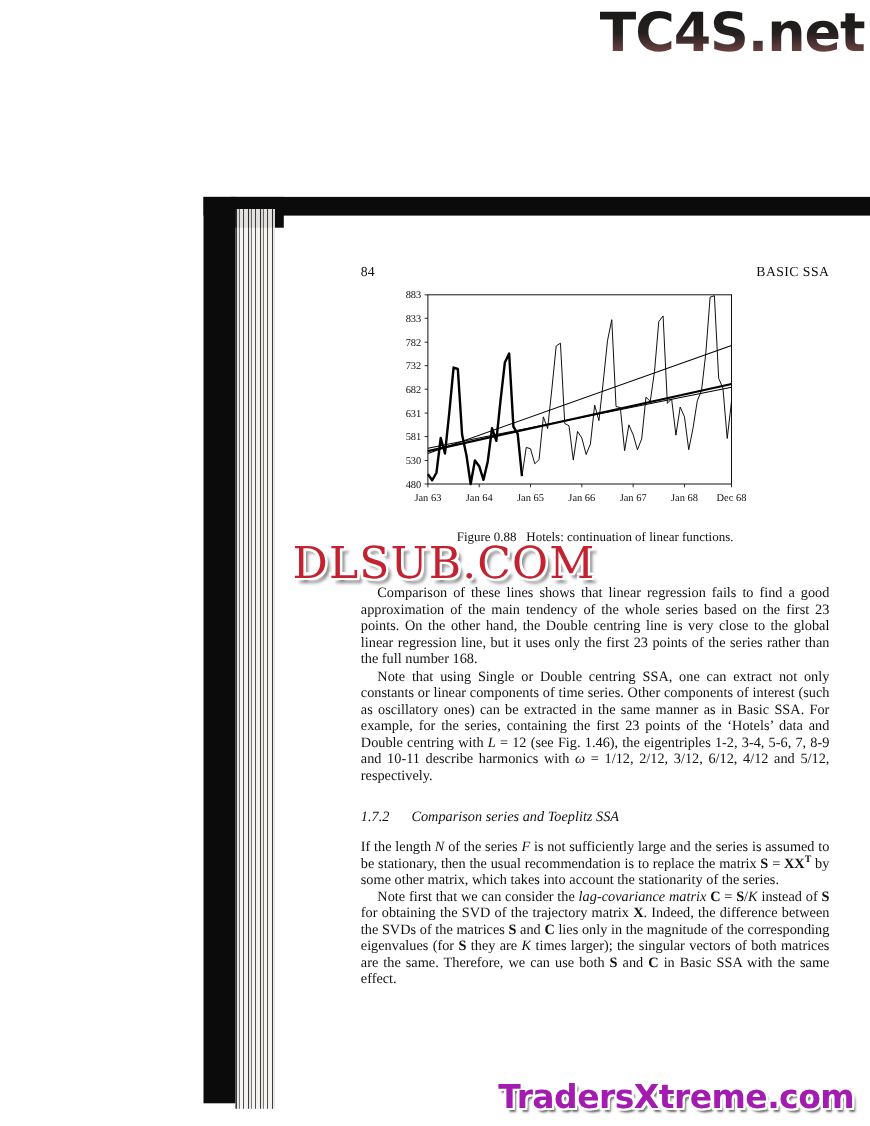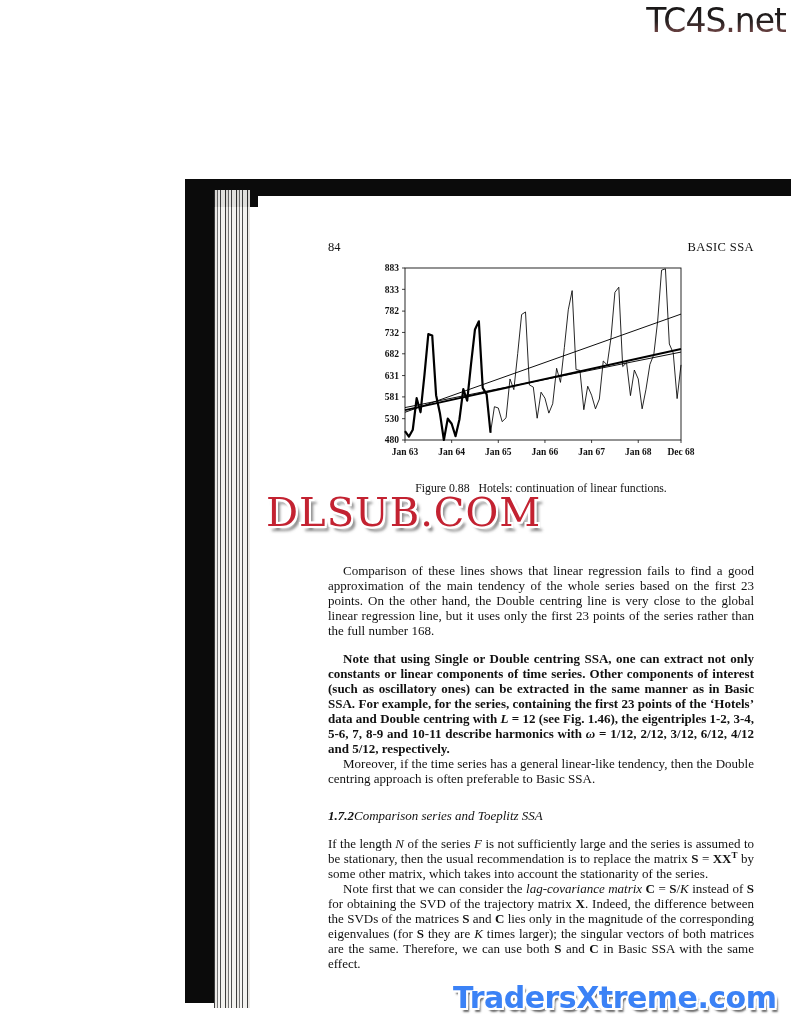--- a/index.html
+++ b/index.html
@@ -10,59 +10,59 @@
   
   .scan-top-bar{position:absolute;left:185px;top:179px;width:606px;height:17px;background:#0b0b0b;}
   .scan-top-step{position:absolute;left:210px;top:179px;width:48px;height:28px;background:#0b0b0b;}
   .scan-left-bar{position:absolute;left:185px;top:179px;width:29px;height:824px;background:#0b0b0b;}
   .scan-gutter{position:absolute;left:214px;top:190px;width:36px;height:818px;
     background:repeating-linear-gradient(90deg,#2c2c2c 0 1px,#e9e7e4 1px 3px,#6b6b6b 3px 4px,#f6f5f3 4px 6.5px,#3f3f3f 6.5px 7.5px,#f2f1ee 7.5px 11px);
     opacity:.92;}
   
   .wm-tc4s{
     position:absolute;top:1px;right:5px;
-    font-family:"DejaVu Sans", sans-serif;font-weight:normal;font-size:33px;letter-spacing:-1px;
+    font-family:"DejaVu Sans", sans-serif;font-weight:bold;font-size:49px;letter-spacing:-1px;
     background:linear-gradient(180deg,#141414 0%,#262020 52%,#6e4343 82%,#a56a6a 100%);
     -webkit-background-clip:text;background-clip:text;color:transparent;
   }
   .wm-dlsub{
     position:absolute;left:266px;top:489px;z-index:6;
     font-family:"DejaVu Serif", serif;font-weight:normal;font-size:40px;letter-spacing:1px;
     color:#c32231;
     text-shadow:
       -2px 0 0 #fff, 2px 0 0 #fff, 0 -2px 0 #fff, 0 2px 0 #fff,
       -2px -2px 0 #fff, 2px -2px 0 #fff, -2px 2px 0 #fff, 2px 2px 0 #fff,
       4px 5px 3px rgba(90,90,90,.75);
   }
   .wm-traders{
     position:absolute;left:453px;top:980px;z-index:6;
     font-family:"DejaVu Sans", sans-serif;font-weight:bold;font-size:30px;letter-spacing:-0.5px;
-    color:#3b82f6;
+    color:#a21caf;
     text-shadow:
       -2px 0 0 #fff, 2px 0 0 #fff, 0 -2px 0 #fff, 0 2px 0 #fff,
       -2px -2px 0 #fff, 2px -2px 0 #fff, -2px 2px 0 #fff, 2px 2px 0 #fff,
       3px 4px 2px rgba(70,70,70,.8);
   }
   
   .page-header{position:absolute;left:328px;top:240px;width:426px;font-size:12.5px;text-align:center;}
   .page-header .pagenum{float:left;}
   .page-header .runtitle{float:right;letter-spacing:.4px;}
   
-  .chart-wrap{position:absolute;left:364px;top:262px;width:340px;height:205px;font-weight:bold;}
+  .chart-wrap{position:absolute;left:348px;top:262px;width:340px;height:205px;}
   .chart-wrap svg{display:block;}
   
   .fig-caption{position:absolute;left:328px;top:481px;width:426px;text-align:center;font-size:11.8px;}
   .fig-caption .cap-italic{}
   
-  .text-col{position:absolute;left:328px;top:563px;width:426px;font-size:13px;line-height:15px;}
+  .text-col{position:absolute;left:328px;top:531px;width:426px;font-size:13px;line-height:15px;}
   .para{margin:0;text-align:justify;}
   .para.indent{text-indent:15px;}
-  .para.gap-before{margin-top:13px;font-weight:bold;}
+  .para.gap-before{margin-top:1px;}
   .section-heading{margin:22px 0 13px 0;font-style:italic;font-size:13px;}
-  .section-heading .sec-num{margin-right:0;font-weight:bold;}
+  .section-heading .sec-num{margin-right:20px;}
   sup{font-size:9px;line-height:0;}
 </style>
 </head>
 <body>
 
 <div class="scan-top-bar"></div>
 <div class="scan-top-step"></div>
 <div class="scan-left-bar"></div>
 <div class="scan-gutter"></div>
 
@@ -119,19 +119,18 @@
 </div>
 
 <div class="fig-caption">
   <span>Figure 0.88</span>
   <span>&nbsp;&nbsp;</span><span class="cap-italic">Hotels: continuation of linear functions.</span>
 </div>
 
 <div class="text-col">
   <p class="para indent"><span>Comparison of these lines shows that linear regression fails to find a good approximation of the main tendency of the whole series based on the first 23 points. On the other hand, the Double centring line is very close to the global linear regression line, but it uses only the first 23 points of the series rather than the full number 168.</span></p>
   <p class="para indent gap-before"><span>Note that using Single or Double centring SSA, one can extract not only constants or linear components of time series. Other components of interest (such as oscillatory ones) can be extracted in the same manner as in Basic SSA. For example, for the series, containing the first 23 points of the ‘Hotels’ data and Double centring with </span><span style="font-style: italic;">L</span><span> = 12 (see Fig. 1.46), the eigentriples 1-2, 3-4, 5-6, 7, 8-9 and 10-11 describe harmonics with </span><span style="font-style: italic;">ω</span><span> = 1/12, 2/12, 3/12, 6/12, 4/12 and 5/12, respectively.</span></p>
-  <p class="para indent"><span>Moreover, if the time series has a general linear-like tendency, then the Double centring approach is often preferable to Basic SSA.</span></p>
   <div class="section-heading">
     <span class="sec-num">1.7.2</span><span>Comparison series and Toeplitz SSA</span>
   </div>
   <p class="para"><span>If the length </span><span style="font-style: italic;">N</span><span> of the series </span><span style="font-style: italic;">F</span><span> is not sufficiently large and the series is assumed to be stationary, then the usual recommendation is to replace the matrix </span><span style="font-weight: bold;">S</span><span> = </span><span style="font-weight: bold;">XX</span><sup style="font-weight: bold;">T</sup><span> by some other matrix, which takes into account the stationarity of the series.</span></p>
   <p class="para indent"><span>Note first that we can consider the </span><span style="font-style: italic;">lag-covariance matrix</span><span> </span><span style="font-weight: bold;">C</span><span> = </span><span style="font-weight: bold;">S</span><span>/</span><span style="font-style: italic;">K</span><span> instead of </span><span style="font-weight: bold;">S</span><span> for obtaining the SVD of the trajectory matrix </span><span style="font-weight: bold;">X</span><span>. Indeed, the difference between the SVDs of the matrices </span><span style="font-weight: bold;">S</span><span> and </span><span style="font-weight: bold;">C</span><span> lies only in the magnitude of the corresponding eigenvalues (for </span><span style="font-weight: bold;">S</span><span> they are </span><span style="font-style: italic;">K</span><span> times larger); the singular vectors of both matrices are the same. Therefore, we can use both </span><span style="font-weight: bold;">S</span><span> and </span><span style="font-weight: bold;">C</span><span> in Basic SSA with the same effect.</span></p>
 </div>
 
 </body></html>

